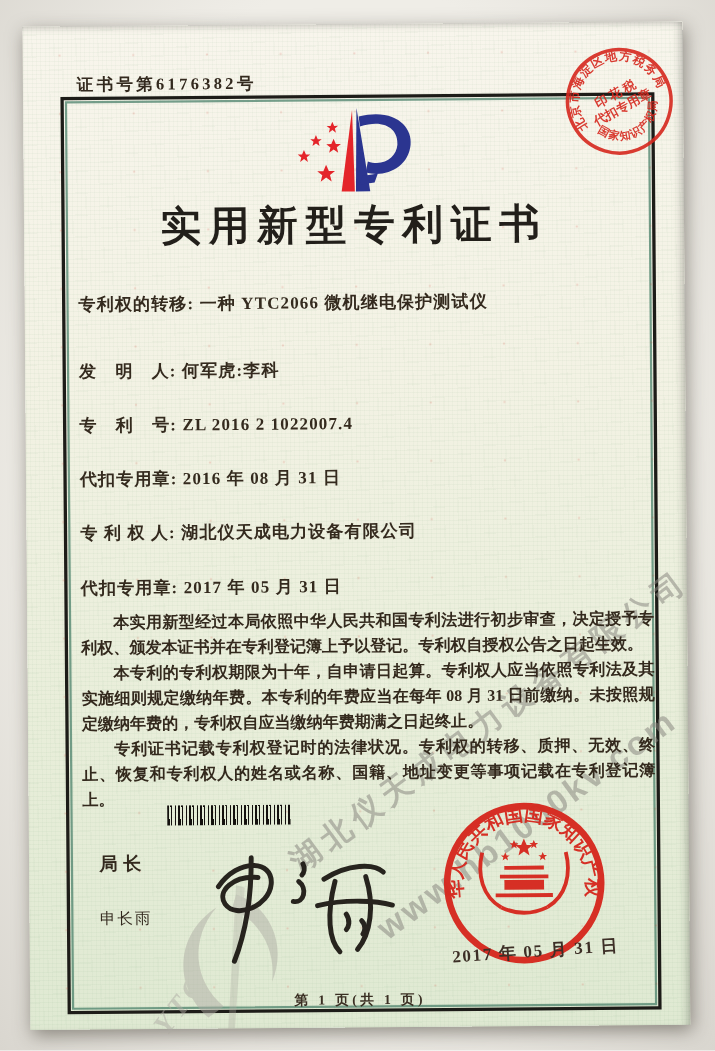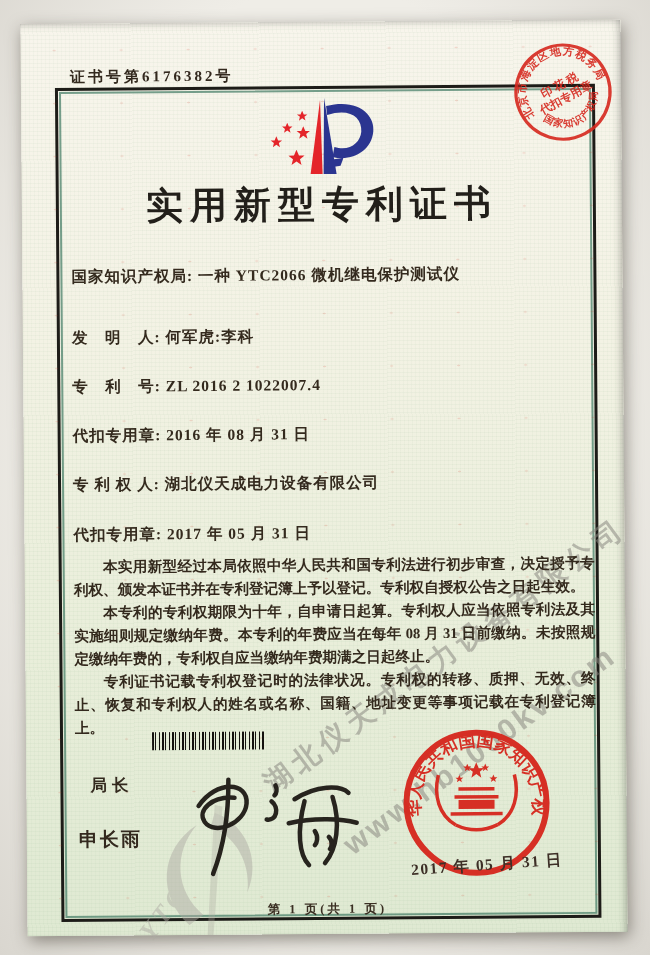--- a/index.html
+++ b/index.html
@@ -27,21 +27,21 @@
   .frame::before{content:'';position:absolute;inset:1px;border:2px solid #4a8069;opacity:.75;}
   .cert-no{position:absolute;left:49px;top:44px;font-size:15px;font-weight:600;color:#33291e;letter-spacing:3px;z-index:4;}
   .title{position:absolute;left:0;top:158px;width:100%;text-align:center;font-size:37px;font-weight:700;color:#221f1a;letter-spacing:7px;z-index:4;}
   .field{position:absolute;left:49px;width:520px;font-size:15.5px;font-weight:600;color:#342a1e;letter-spacing:1px;z-index:4;white-space:nowrap;}
   .field .lab{display:inline-block;}
   .paras{position:absolute;left:49px;top:532px;width:521px;z-index:3;color:#33291d;}
   .paras p{margin:0;font-size:14.6px;line-height:23px;text-indent:2em;text-align:justify;font-weight:600;}
   .barcode{position:absolute;left:126px;top:709px;width:112px;height:18px;z-index:4;
     background:repeating-linear-gradient(90deg,#14110e 0 2px,transparent 2px 3px,#14110e 3px 4px,transparent 4px 7px,#14110e 7px 8px,transparent 8px 10px);}
   .officer{position:absolute;left:64px;top:751px;font-size:16.5px;font-weight:700;color:#33291e;letter-spacing:5px;z-index:4;}
-  .officer-name{position:absolute;left:52px;top:803px;font-size:19px;font-weight:700;color:#33291e;letter-spacing:2px;z-index:4;}
+  .officer-name{position:absolute;left:64px;top:803px;font-size:14px;font-weight:400;color:#33291e;letter-spacing:2px;z-index:4;}
   .sig{position:absolute;left:150px;top:743px;z-index:6;}
   .seal{position:absolute;left:374px;top:706px;z-index:5;opacity:.96;}
   .seal-date{position:absolute;left:384px;top:834px;z-index:6;font-size:15.5px;font-weight:700;color:#3d2f27;letter-spacing:1.5px;transform:rotate(-3.5deg);white-space:nowrap;}
   .footer{position:absolute;left:0;top:879px;width:100%;text-align:center;font-size:12.5px;font-weight:600;color:#3a2f23;letter-spacing:3px;z-index:4;}
   .stamp{position:absolute;left:488px;top:18px;z-index:5;opacity:.9;}
   .wm{position:absolute;z-index:2;color:rgba(138,136,130,.55);white-space:nowrap;font-weight:700;}
   .wm-company{left:252px;top:742px;font-size:28px;letter-spacing:6px;transform:rotate(-36deg);transform-origin:left bottom;}
   .wm-url{left:330px;top:806px;font-size:30px;letter-spacing:3px;transform:rotate(-36deg);transform-origin:left bottom;font-family:"Liberation Sans","DejaVu Sans",sans-serif;}
   .ytc-wm{position:absolute;left:92px;top:742px;z-index:1;opacity:.8;}
 </style>
@@ -84,21 +84,21 @@
         <textPath href="#taxBot" startOffset="50%" text-anchor="middle">国家知识产权局</textPath>
       </text>
       <text x="54" y="50" font-size="11.5" font-weight="bold" text-anchor="middle">印 花 税</text>
       <text x="54" y="64" font-size="11.5" font-weight="bold" text-anchor="middle">代扣专用章</text>
     </g>
   </svg>
 
   <div class="title">实用新型专利证书</div>
 
   <div class="field" style="top:243px;">
-    <span class="lab">国家知识产权局:</span>
+    <span class="lab">专利权的转移:</span>
     <span>一种 YTC2066 微机继电保护测试仪</span>
   </div>
   <div class="field" style="top:304px;">
     <span class="lab">发　明　人:</span>
     <span>何军虎:李科</span>
   </div>
   <div class="field" style="top:353px;">
     <span class="lab">专　利　号:</span>
     <span>ZL 2016 2 1022007.4</span>
   </div>

